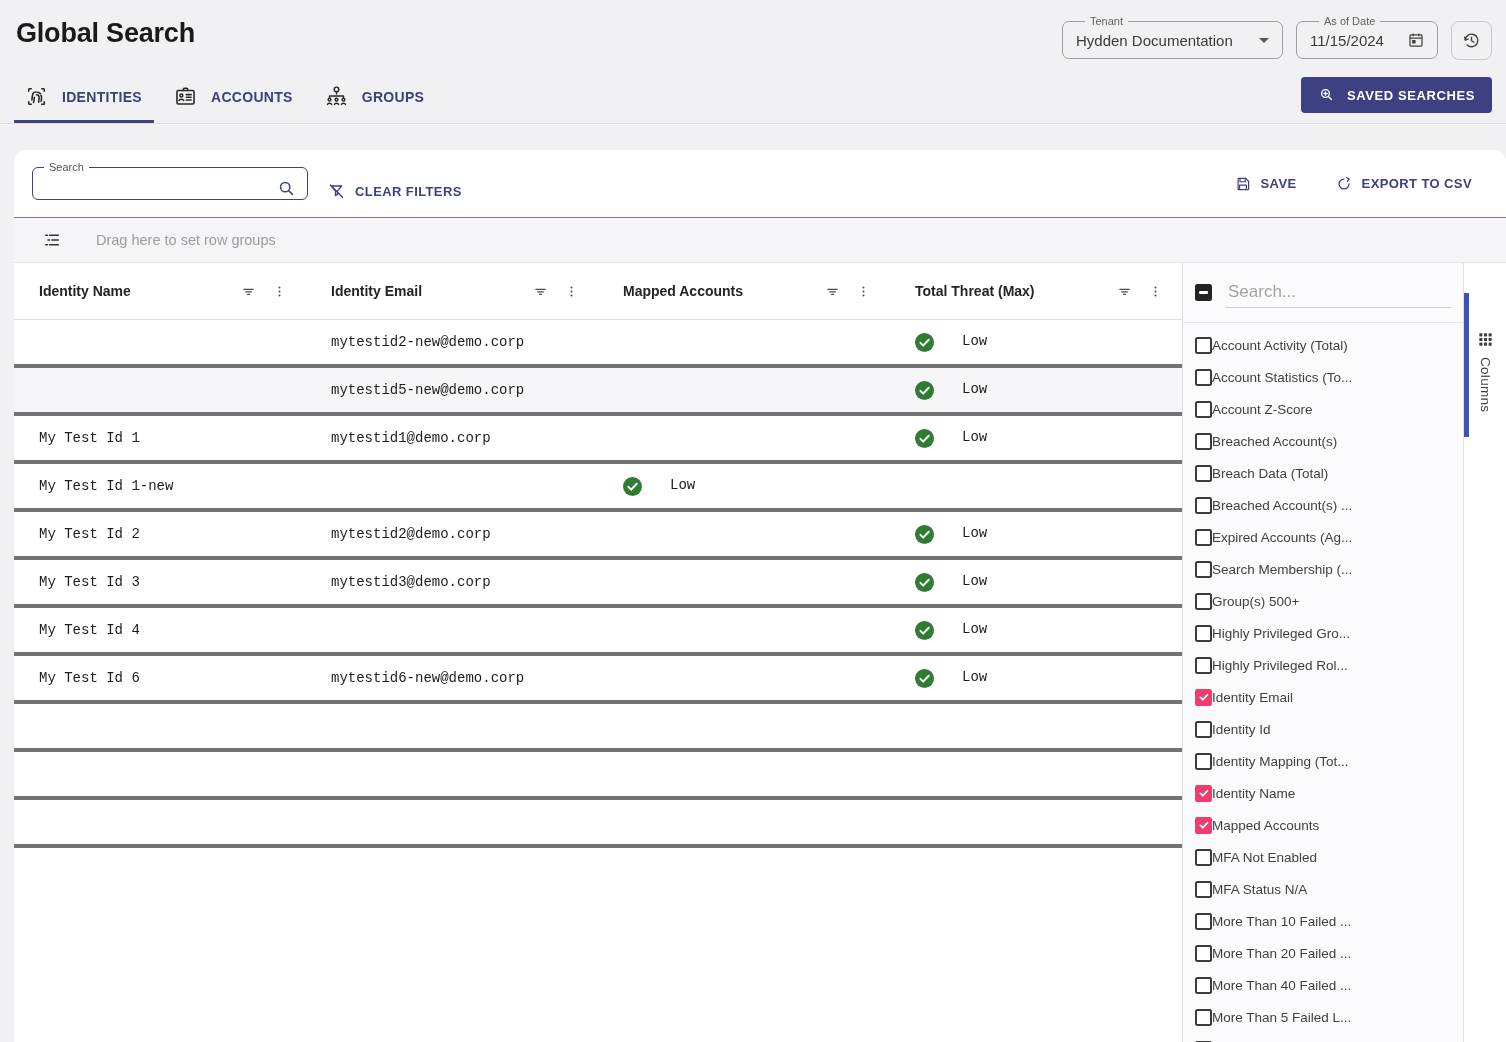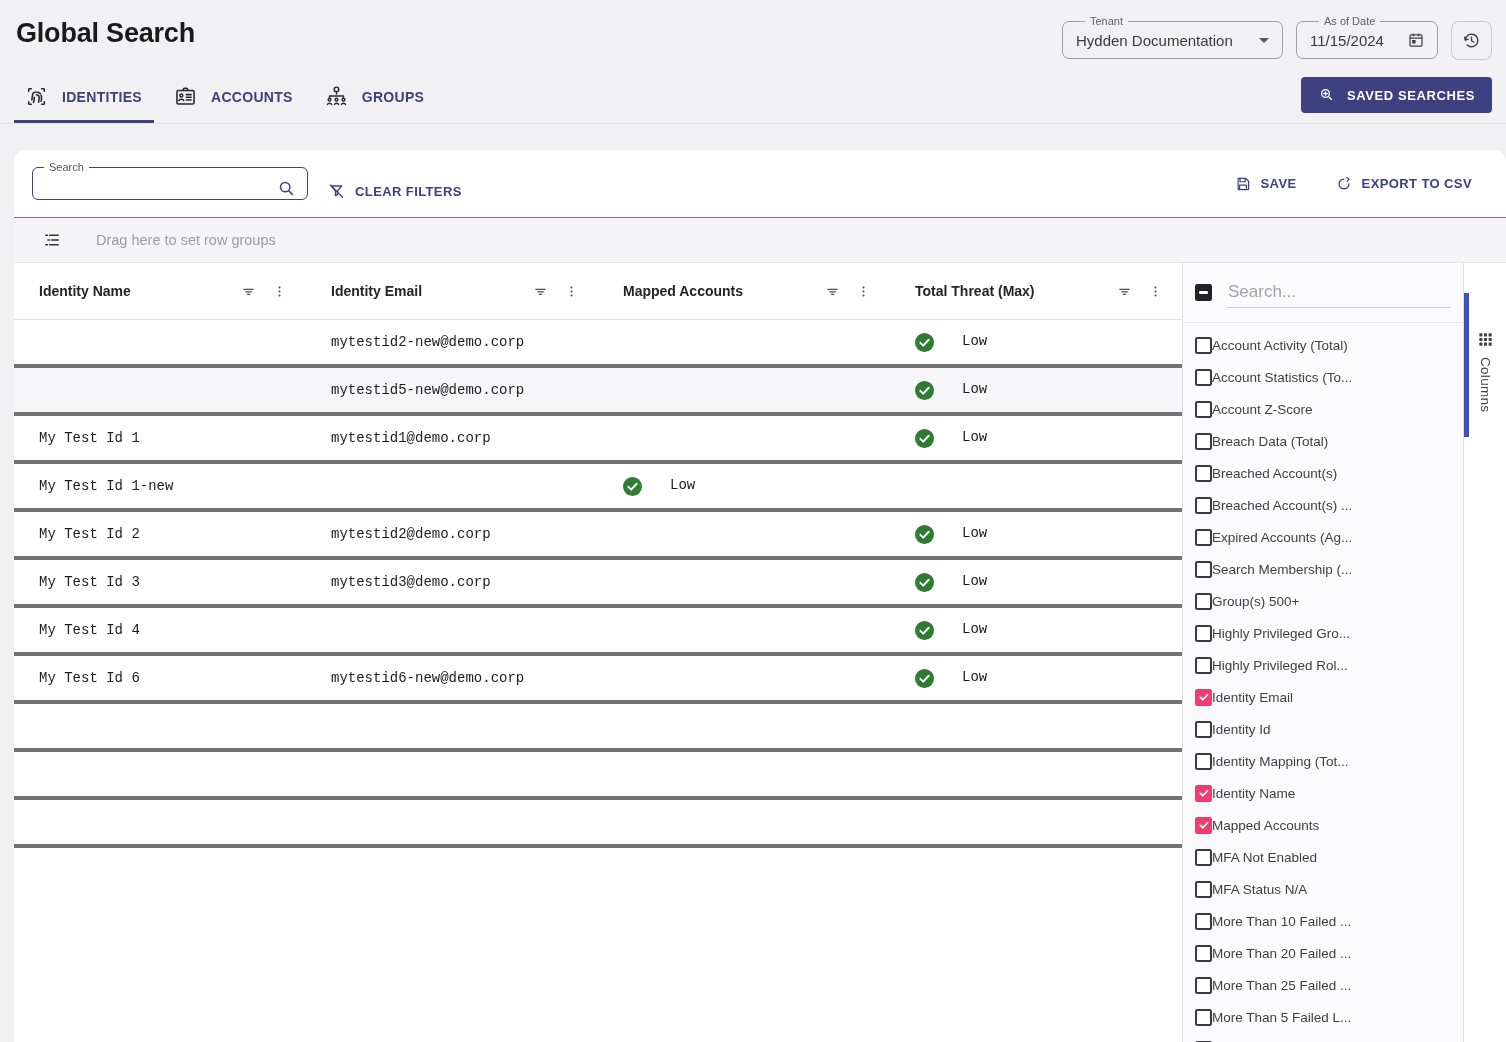--- a/index.html
+++ b/index.html
@@ -488,28 +488,28 @@
     <span class="cbx">
       
     </span>
     <span class="p-label">Account Z-Score</span>
   </div>
 
   <div class="p-item">
     <span class="cbx">
       
     </span>
+    <span class="p-label">Breached Account(s)</span>
+  </div>
+
+  <div class="p-item">
+    <span class="cbx">
+      
+    </span>
     <span class="p-label">Breach Data (Total)</span>
-  </div>
-
-  <div class="p-item">
-    <span class="cbx">
-      
-    </span>
-    <span class="p-label">Breached Account(s)</span>
   </div>
 
   <div class="p-item">
     <span class="cbx">
       
     </span>
     <span class="p-label">Breached Account(s) ...</span>
   </div>
 
   <div class="p-item">
@@ -613,21 +613,21 @@
     <span class="cbx">
       
     </span>
     <span class="p-label">More Than 20 Failed ...</span>
   </div>
 
   <div class="p-item">
     <span class="cbx">
       
     </span>
-    <span class="p-label">More Than 25 Failed ...</span>
+    <span class="p-label">More Than 40 Failed ...</span>
   </div>
 
   <div class="p-item">
     <span class="cbx">
       
     </span>
     <span class="p-label">More Than 5 Failed L...</span>
   </div>
 
   <div class="p-item">

